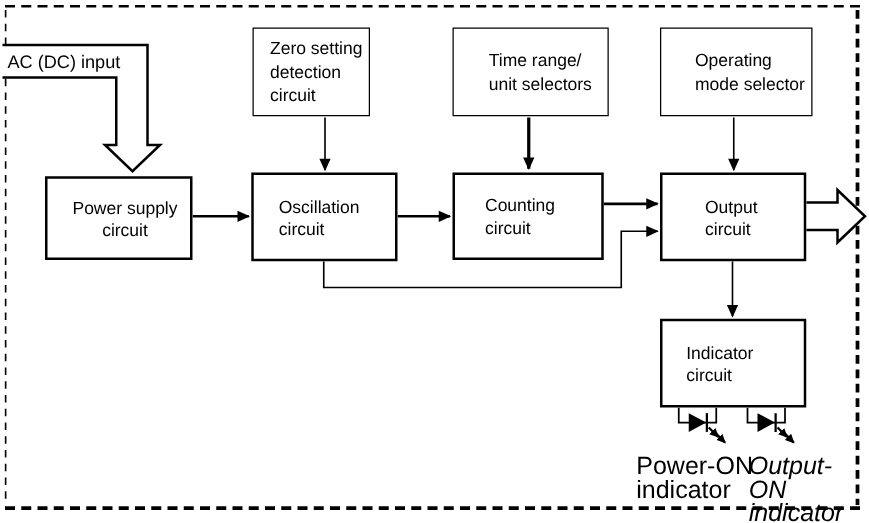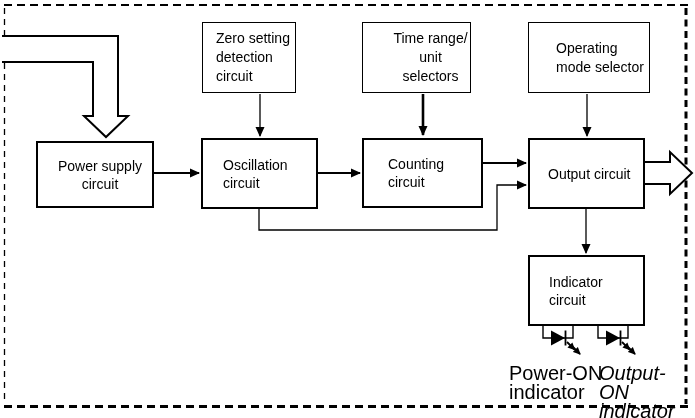--- a/index.html
+++ b/index.html
@@ -12,25 +12,25 @@
   .canvas svg { position:absolute; left:0; top:0; }
   .box {
     position:absolute; box-sizing:border-box;
     background:#fff; border:2px solid #000;
     display:flex; flex-direction:column; justify-content:center;
     font-size:14px; line-height:18px; white-space:pre-line;
   }
   .thin { border-width:1px; }
   .b-power { left:36px;  top:141px; width:118px; height:67px; padding-left:10px;text-align:center; }
   .b-zero  { left:202px; top:22px;  width:94px; height:71px; padding-left:13px; line-height:19px; }
-  .b-time  { left:362px; top:22px;  width:109px; height:71px; padding-left:28px; line-height:19px;text-align:center; }
+  .b-time  { left:362px; top:22px;  width:125px; height:71px; padding-left:28px; line-height:19px; }
   .b-oper  { left:528px; top:22px;  width:122px; height:71px; padding-left:27px; line-height:19px; }
   .b-osc   { left:201px; top:138px; width:117px; height:71px; padding-left:20px; }
   .b-cnt   { left:362px; top:138px; width:121px; height:70px; padding-left:24px; }
-  .b-out   { left:528px; top:138px; width:117px; height:71px; padding-left:18px; }
+  .b-out   { left:528px; top:138px; width:117px; height:71px; padding-left:34px; }
   .b-ind   { left:528px; top:255px; width:117px; height:71px; padding-left:19px; }
   .lbl {
     position:absolute; white-space:pre-line;
     font-size:20px; line-height:19px;
   }
   .l-ac  { left:6px;   top:41px; font-size:14.5px; line-height:18px; white-space:nowrap; }
   .l-pon { left:509px; top:364px; }
   .l-oon { left:599px; top:364px;font-style:italic; }
 </style>
 </head>
@@ -97,18 +97,19 @@
   <div class="box thin b-oper">Operating
 mode selector</div>
   <div class="box b-osc">Oscillation
 circuit</div>
   <div class="box b-cnt">Counting
 circuit</div>
   <div class="box b-out">Output circuit</div>
   <div class="box b-ind">Indicator
 circuit</div>
 
+  <div class="lbl l-ac">AC (DC) input</div>
   <div class="lbl l-pon">Power-ON
 indicator</div>
   <div class="lbl l-oon">Output-ON
 indicator</div>
 
 </div>
 
 </body></html>

